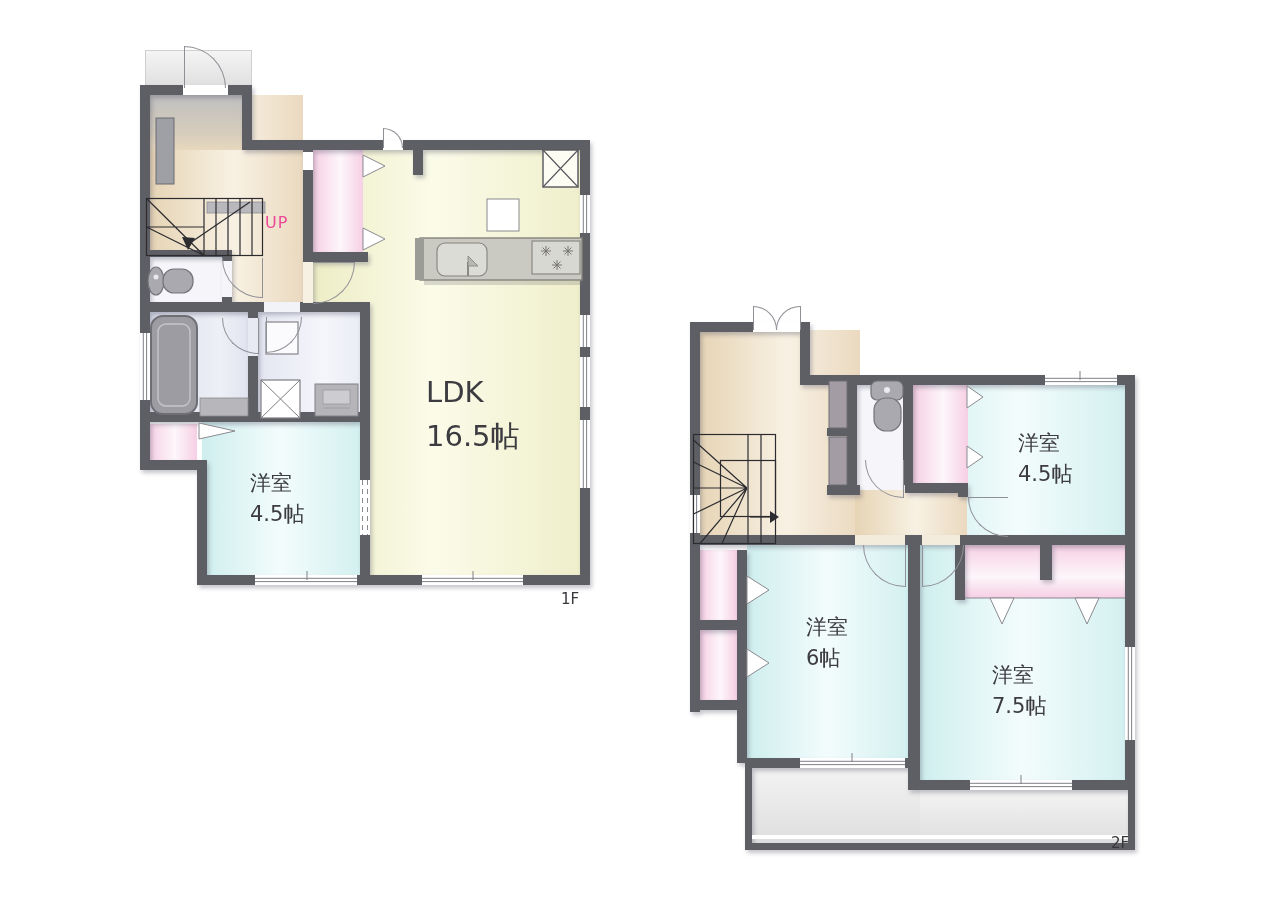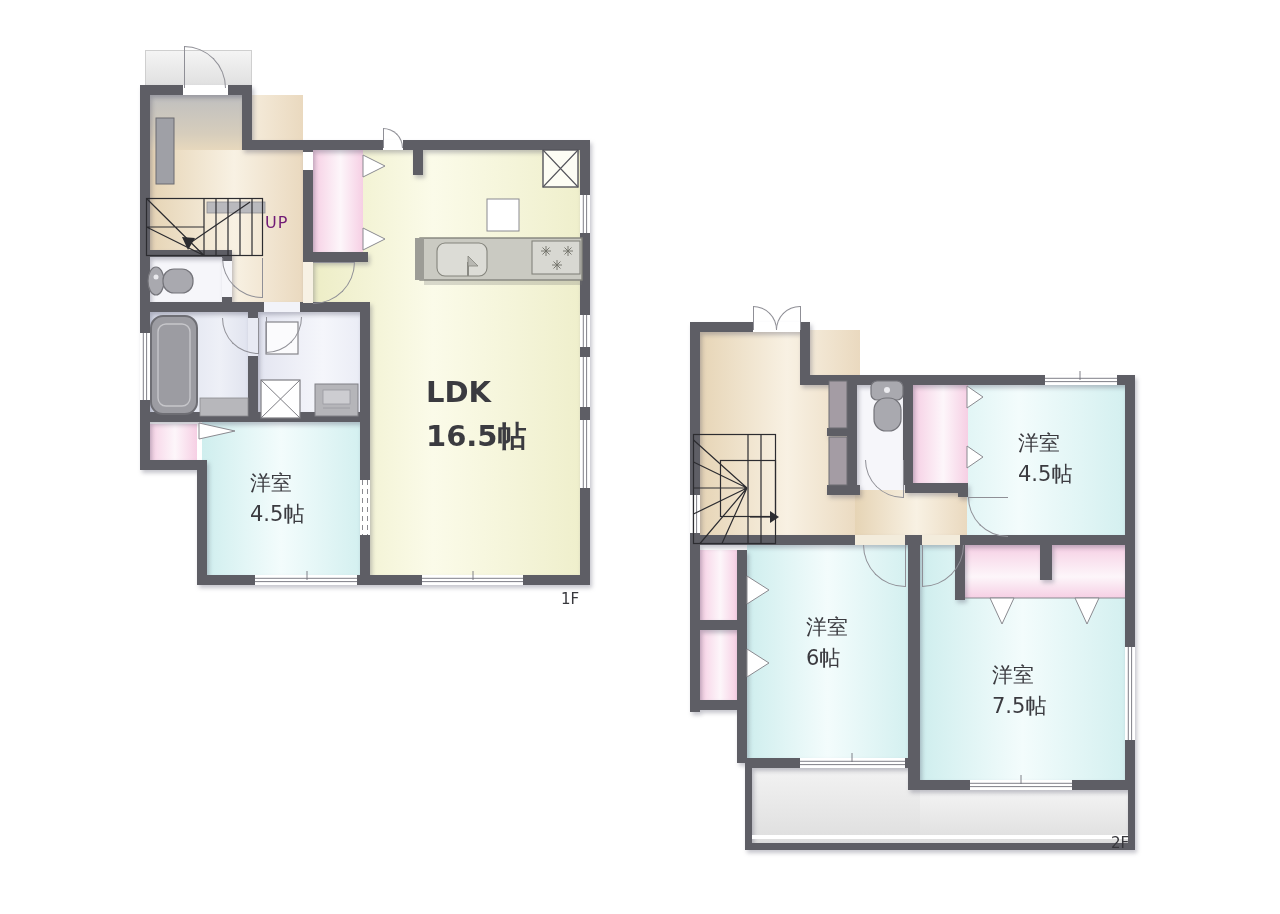--- a/index.html
+++ b/index.html
@@ -10,23 +10,23 @@
   
   .arc{position:absolute;border:0 solid #8f8f96;box-sizing:border-box;}
   .arc.tr{border-top-width:1.2px;border-right-width:1.2px;border-top-right-radius:100% 100%;}
   .arc.tl{border-top-width:1.2px;border-left-width:1.2px;border-top-left-radius:100% 100%;}
   .arc.br{border-right-width:1.2px;border-bottom-width:1.2px;border-bottom-right-radius:100% 100%;}
   .arc.bl{border-left-width:1.2px;border-bottom-width:1.2px;border-bottom-left-radius:100% 100%;}
   .leaf{position:absolute;background:#8f8f96;}
   .lbl{position:absolute;color:#3b3b40;white-space:nowrap;}
   .lbl .ln{display:block;}
   .room-lbl{font-size:21px;line-height:31px;}
-  .ldk-lbl{font-size:29px;line-height:44px;font-weight:bold;}
+  .ldk-lbl{font-size:29px;line-height:44px;}
   .tag-lbl{font-size:15px;color:#37373c;}
-  .up-lbl{font-size:16px;letter-spacing:1px;color:#701a75;}
+  .up-lbl{font-size:16px;letter-spacing:1px;color:#ec4899;}
   
   .beige{background:linear-gradient(90deg,#e6d4b5 0%,#f8f1e3 55%,#ead9bf 100%);}
   .yellow{background:linear-gradient(90deg,#ededc6 0%,#fbfbe9 45%,#efefcc 100%);}
   .cyan{background:linear-gradient(90deg,#cfeeee 0%,#f3fcfc 50%,#d4f0f0 100%);}
   .pinkv{background:linear-gradient(90deg,#f6cfe4 0%,#fdf6fa 55%,#f6cfe4 100%);}
   .pinkh{background:linear-gradient(180deg,#f6cfe4 0%,#fdf6fa 60%,#f6cfe4 100%);}
   .lav{background:linear-gradient(90deg,#e2e4f0 0%,#f5f6fb 60%,#e8eaf4 100%);}
   .bathf{background:linear-gradient(90deg,#d7dbe9 0%,#eef0f7 70%,#dfe2ee 100%);}
   .wc{background:#f6f6fa;}
   .gray{background:linear-gradient(180deg,#f4f4f4 0%,#dedede 100%);}

